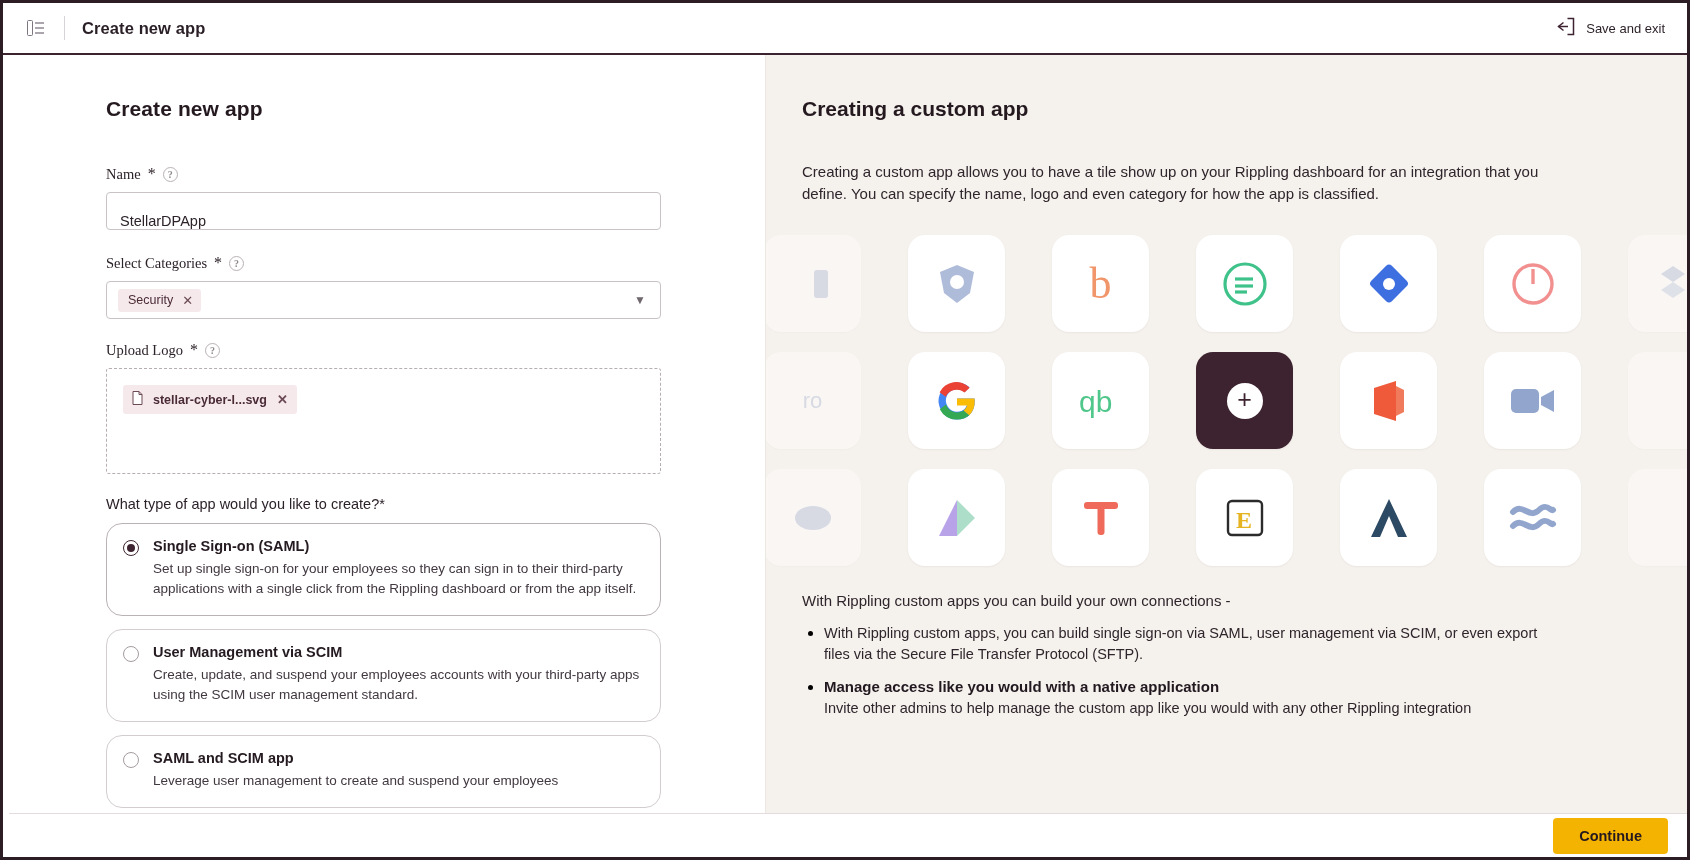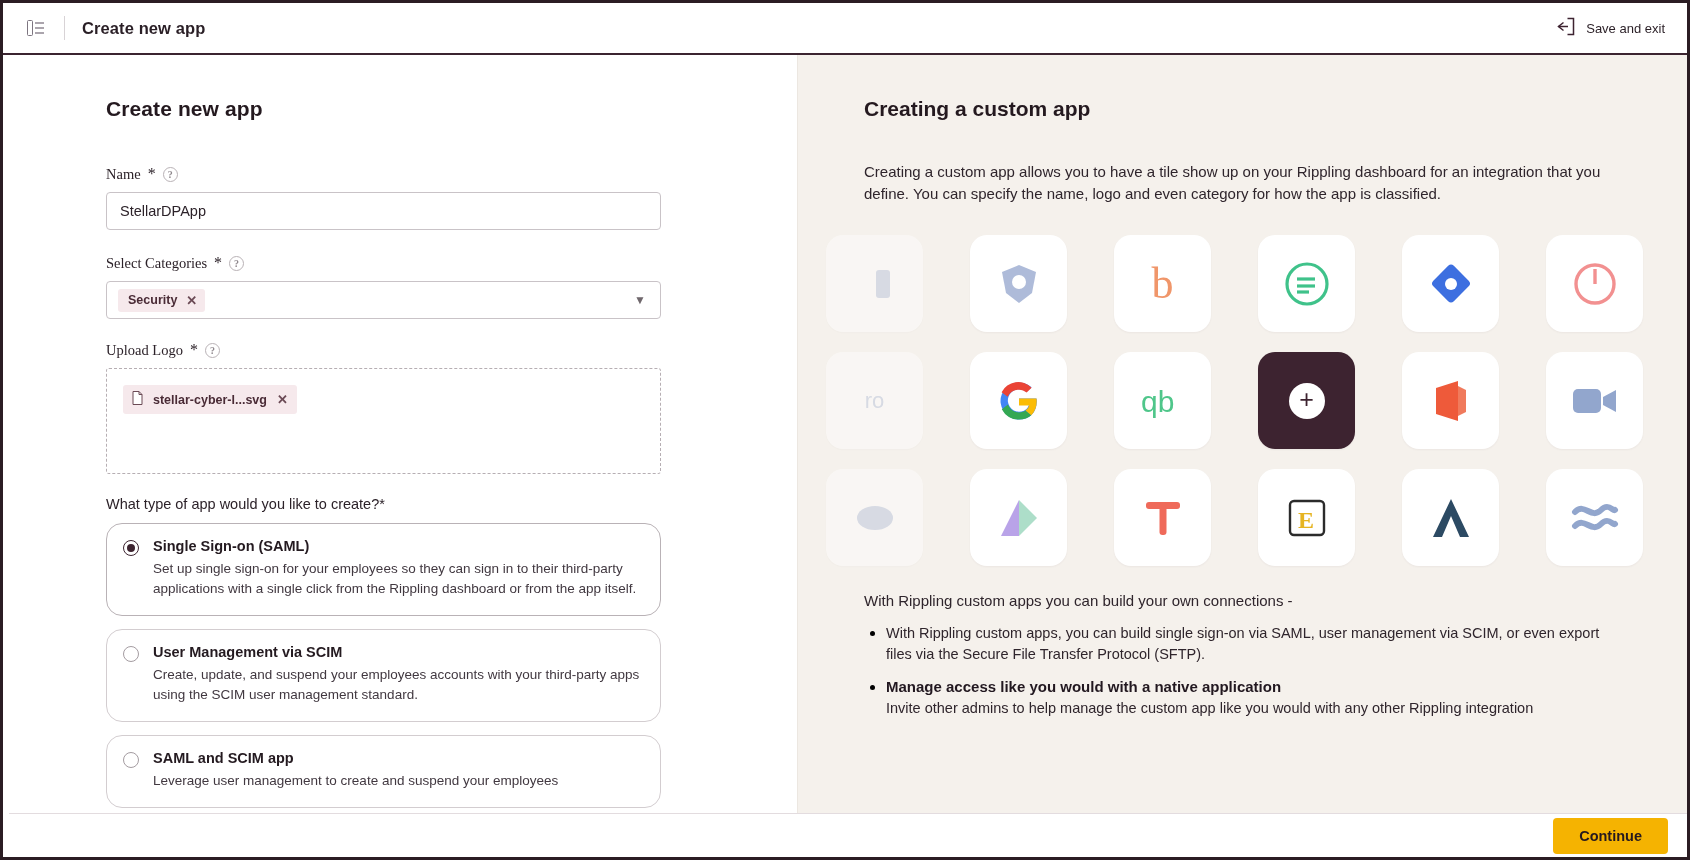--- a/index.html
+++ b/index.html
@@ -61,25 +61,24 @@
   .left-pane {
     width: 762px;
     background: #ffffff;
     padding: 42px 0 0 103px;
     position: relative;
     overflow: hidden;
   }
   .right-pane {
     flex: 1;
     background: #f5f1ec;
-    padding: 42px 0 0 66px;
+    padding: 42px 0 0 36px;
     position: relative;
     overflow: hidden;
     border-left: 1px solid #ece7e1;
-    margin-left: 32px;
   }
   
   .form-title {
     font-size: 21px;
     font-weight: bold;
     color: #24191f;
     margin: 0 0 44px 0;
     letter-spacing: .1px;
   }
   .field-label-row {
@@ -108,21 +107,21 @@
   .text-input {
     width: 555px;
     height: 38px;
     border: 1px solid #c9c3c7;
     border-radius: 4px;
     padding: 0 13px;
     font-size: 14.5px;
     color: #2c2229;
     background: #fff;
     display: flex;
-    align-items: center;
+    align-items: flex-end;
     margin-bottom: 24px;
   }
   .select-box {
     width: 555px;
     min-height: 38px;
     border: 1px solid #c9c3c7;
     border-radius: 4px;
     padding: 5px 11px;
     display: flex;
     align-items: center;
@@ -131,21 +130,21 @@
     position: relative;
   }
   .chip {
     display: inline-flex;
     align-items: center;
     gap: 9px;
     background: #f6e9ec;
     border-radius: 3px;
     padding: 4px 8px 4px 10px;
     font-size: 12.5px;
-    font-weight: bold;
+    font-weight: normal;
     color: #4a2b36;
   }
   .chip-x { color: #6b4a55; font-size: 13px; cursor: pointer; }
   .chev {
     position: absolute;
     right: 14px;
     top: 50%;
     transform: translateY(-50%);
     color: #6f676c;
     font-size: 12px;

